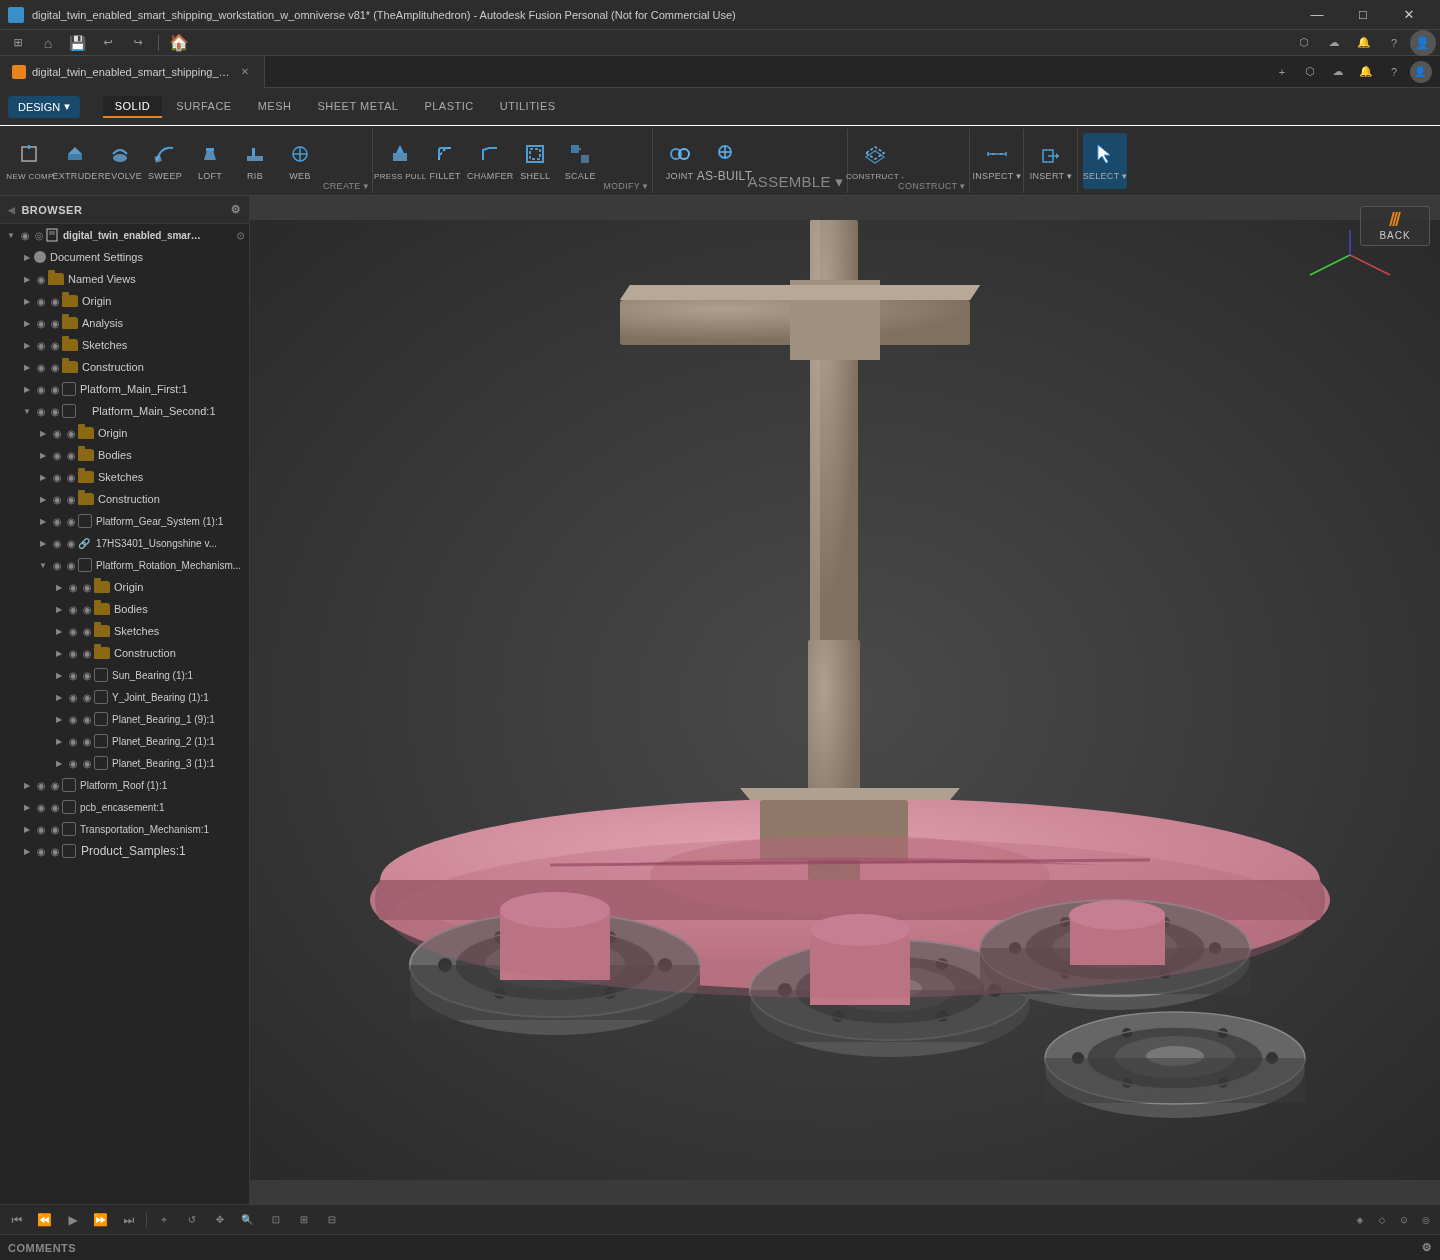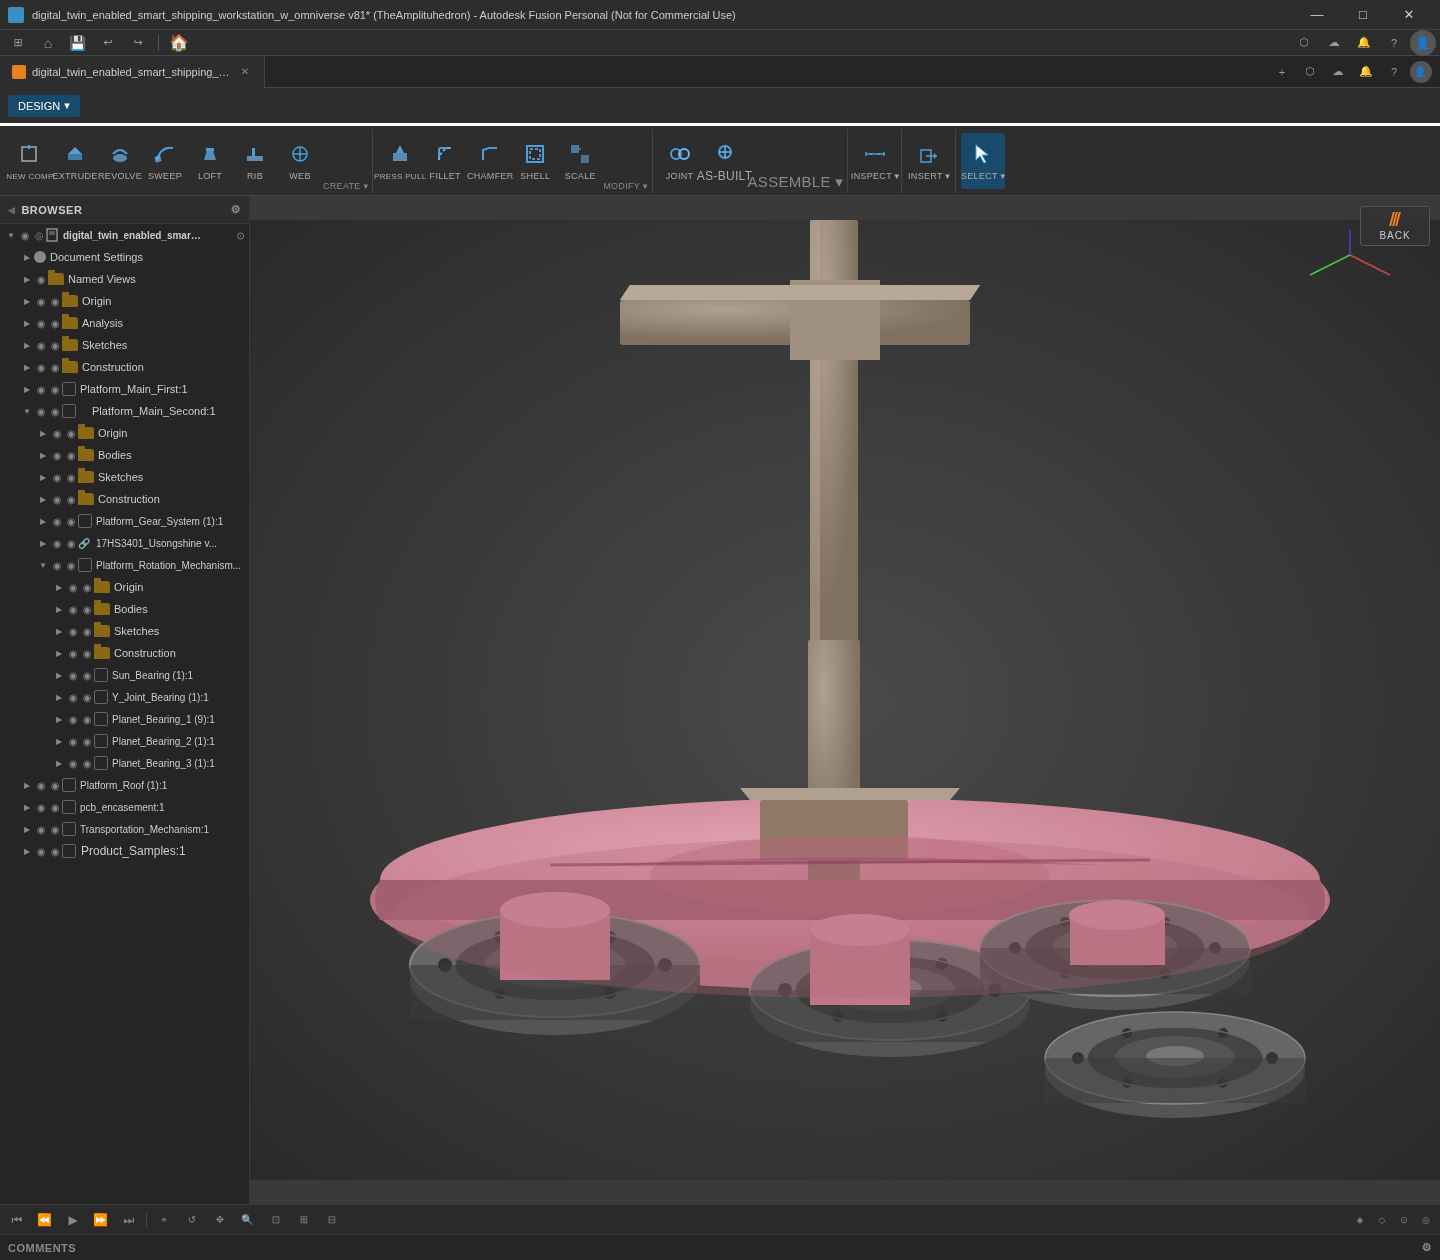--- a/index.html
+++ b/index.html
@@ -68,21 +68,21 @@
       border-bottom: 1px solid #444;
       display: flex;
       flex-direction: column;
     }
     #toolbar-top {
       height: 38px;
       display: flex;
       align-items: center;
       padding: 0 8px;
       gap: 15px;
-      border-bottom: 3px solid #ffffff;
+      border-bottom: 1px solid #ffffff;
     }
     .toolbar-tab {
       padding: 4px 12px;
       font-size: 11px;
       color: #aaa;
       cursor: pointer;
       border-radius: 3px 3px 0 0;
       text-transform: uppercase;
       letter-spacing: 0.5px;
     }
@@ -399,20 +399,28 @@
     <div class="tab-action-btn" style="width:22px;height:22px;border-radius:50%;background:#555;font-size:10px">👤</div>
   </div>
 </div>
 
 <div id="toolbar">
   <div id="toolbar-top">
     <div class="design-workspace-btn">
       <span>DESIGN</span>
       <span>▾</span>
     </div>
+    <div id="toolbar-tabs-container" style="display:flex; gap:2px;">
+      <div class="toolbar-tab active">SOLID</div>
+      <div class="toolbar-tab">SURFACE</div>
+      <div class="toolbar-tab">MESH</div>
+      <div class="toolbar-tab">SHEET METAL</div>
+      <div class="toolbar-tab">PLASTIC</div>
+      <div class="toolbar-tab">UTILITIES</div>
+    </div>
   </div>
   <div id="toolbar-bottom">
 
     <div class="tool-group">
       <div class="tool-btn">
         <div class="tool-icon">
           <svg viewBox="0 0 24 24" width="24" height="24">
               <rect x="4" y="4" width="14" height="14" fill="none" stroke="#aaa" stroke-width="1.5"></rect>
               <line x1="11" y1="2" x2="11" y2="6" stroke="#4a9eda" stroke-width="2"></line>
               <line x1="9" y1="4" x2="13" y2="4" stroke="#4a9eda" stroke-width="2"></line>
@@ -544,20 +552,32 @@
               <line x1="12" y1="6" x2="12" y2="18" stroke="#6bb5f0" stroke-width="1.5"></line>
               <line x1="6" y1="12" x2="18" y2="12" stroke="#6bb5f0" stroke-width="1.5"></line>
             </svg>
         </div>
         <span class="tool-label" style="font-size:12px">AS-BUILT</span>
       </div>
       <span style="font-size:15px;color:#888;text-transform:uppercase;letter-spacing:0.3px;align-self:flex-end;padding-bottom:2px">ASSEMBLE ▾</span>
     </div>
 
 
+    <div class="tool-group">
+      <div class="tool-btn">
+        <div class="tool-icon">
+          <svg viewBox="0 0 24 24" width="24" height="24">
+              <polygon points="3,14 12,20 21,14 12,8" fill="none" stroke="#4a9eda" stroke-width="1.5" opacity="0.8"></polygon>
+              <polygon points="3,10 12,16 21,10 12,4" fill="none" stroke="#6bb5f0" stroke-width="1.5" stroke-dasharray="3,2"></polygon>
+            </svg>
+        </div>
+        <span class="tool-label" style="font-size:8px">CONSTRUCT -</span>
+      </div>
+      <span style="font-size:9px;color:#888;text-transform:uppercase;letter-spacing:0.3px;align-self:flex-end;padding-bottom:2px">CONSTRUCT ▾</span>
+    </div>
 
     <div class="tool-group">
       <div class="tool-btn">
         <div class="tool-icon">
           <svg viewBox="0 0 24 24" width="24" height="24">
               <line x1="3" y1="12" x2="21" y2="12" stroke="#4a9eda" stroke-width="1.5"></line>
               <line x1="3" y1="10" x2="3" y2="14" stroke="#4a9eda" stroke-width="1.5"></line>
               <line x1="21" y1="10" x2="21" y2="14" stroke="#4a9eda" stroke-width="1.5"></line>
               <line x1="8" y1="11" x2="8" y2="13" stroke="#aaa" stroke-width="1"></line>
               <line x1="16" y1="11" x2="16" y2="13" stroke="#aaa" stroke-width="1"></line>

